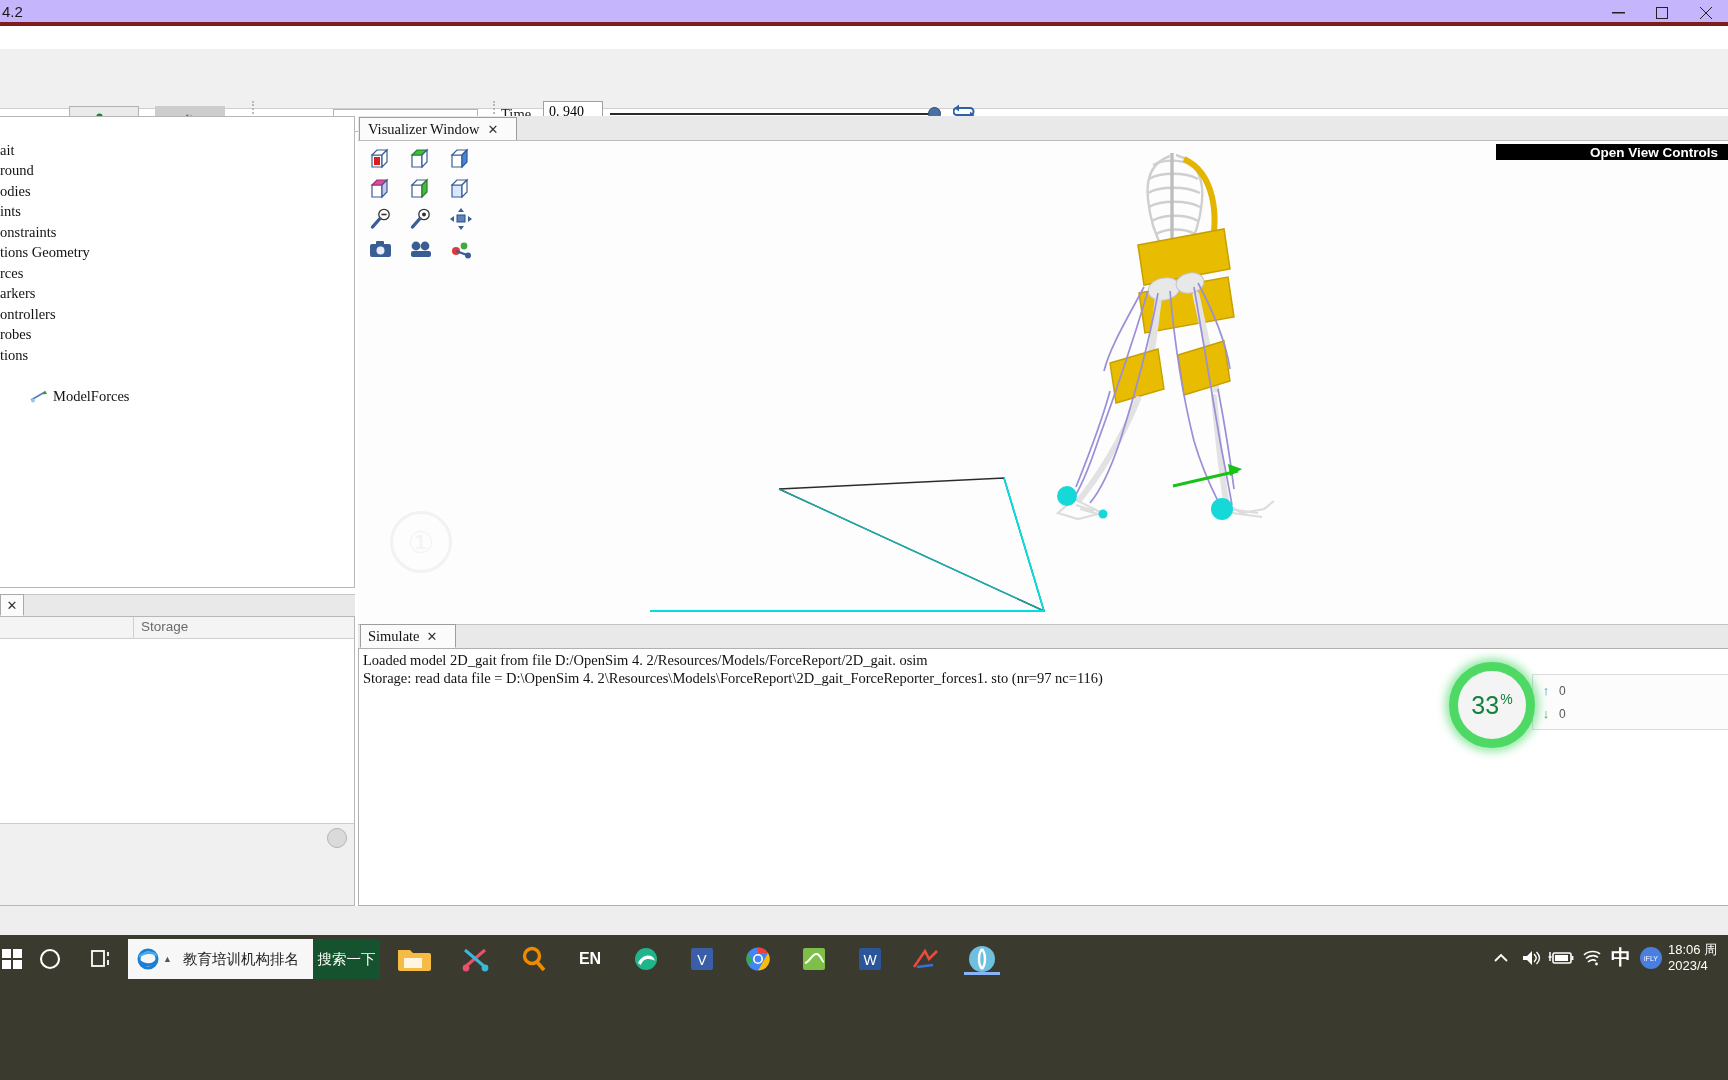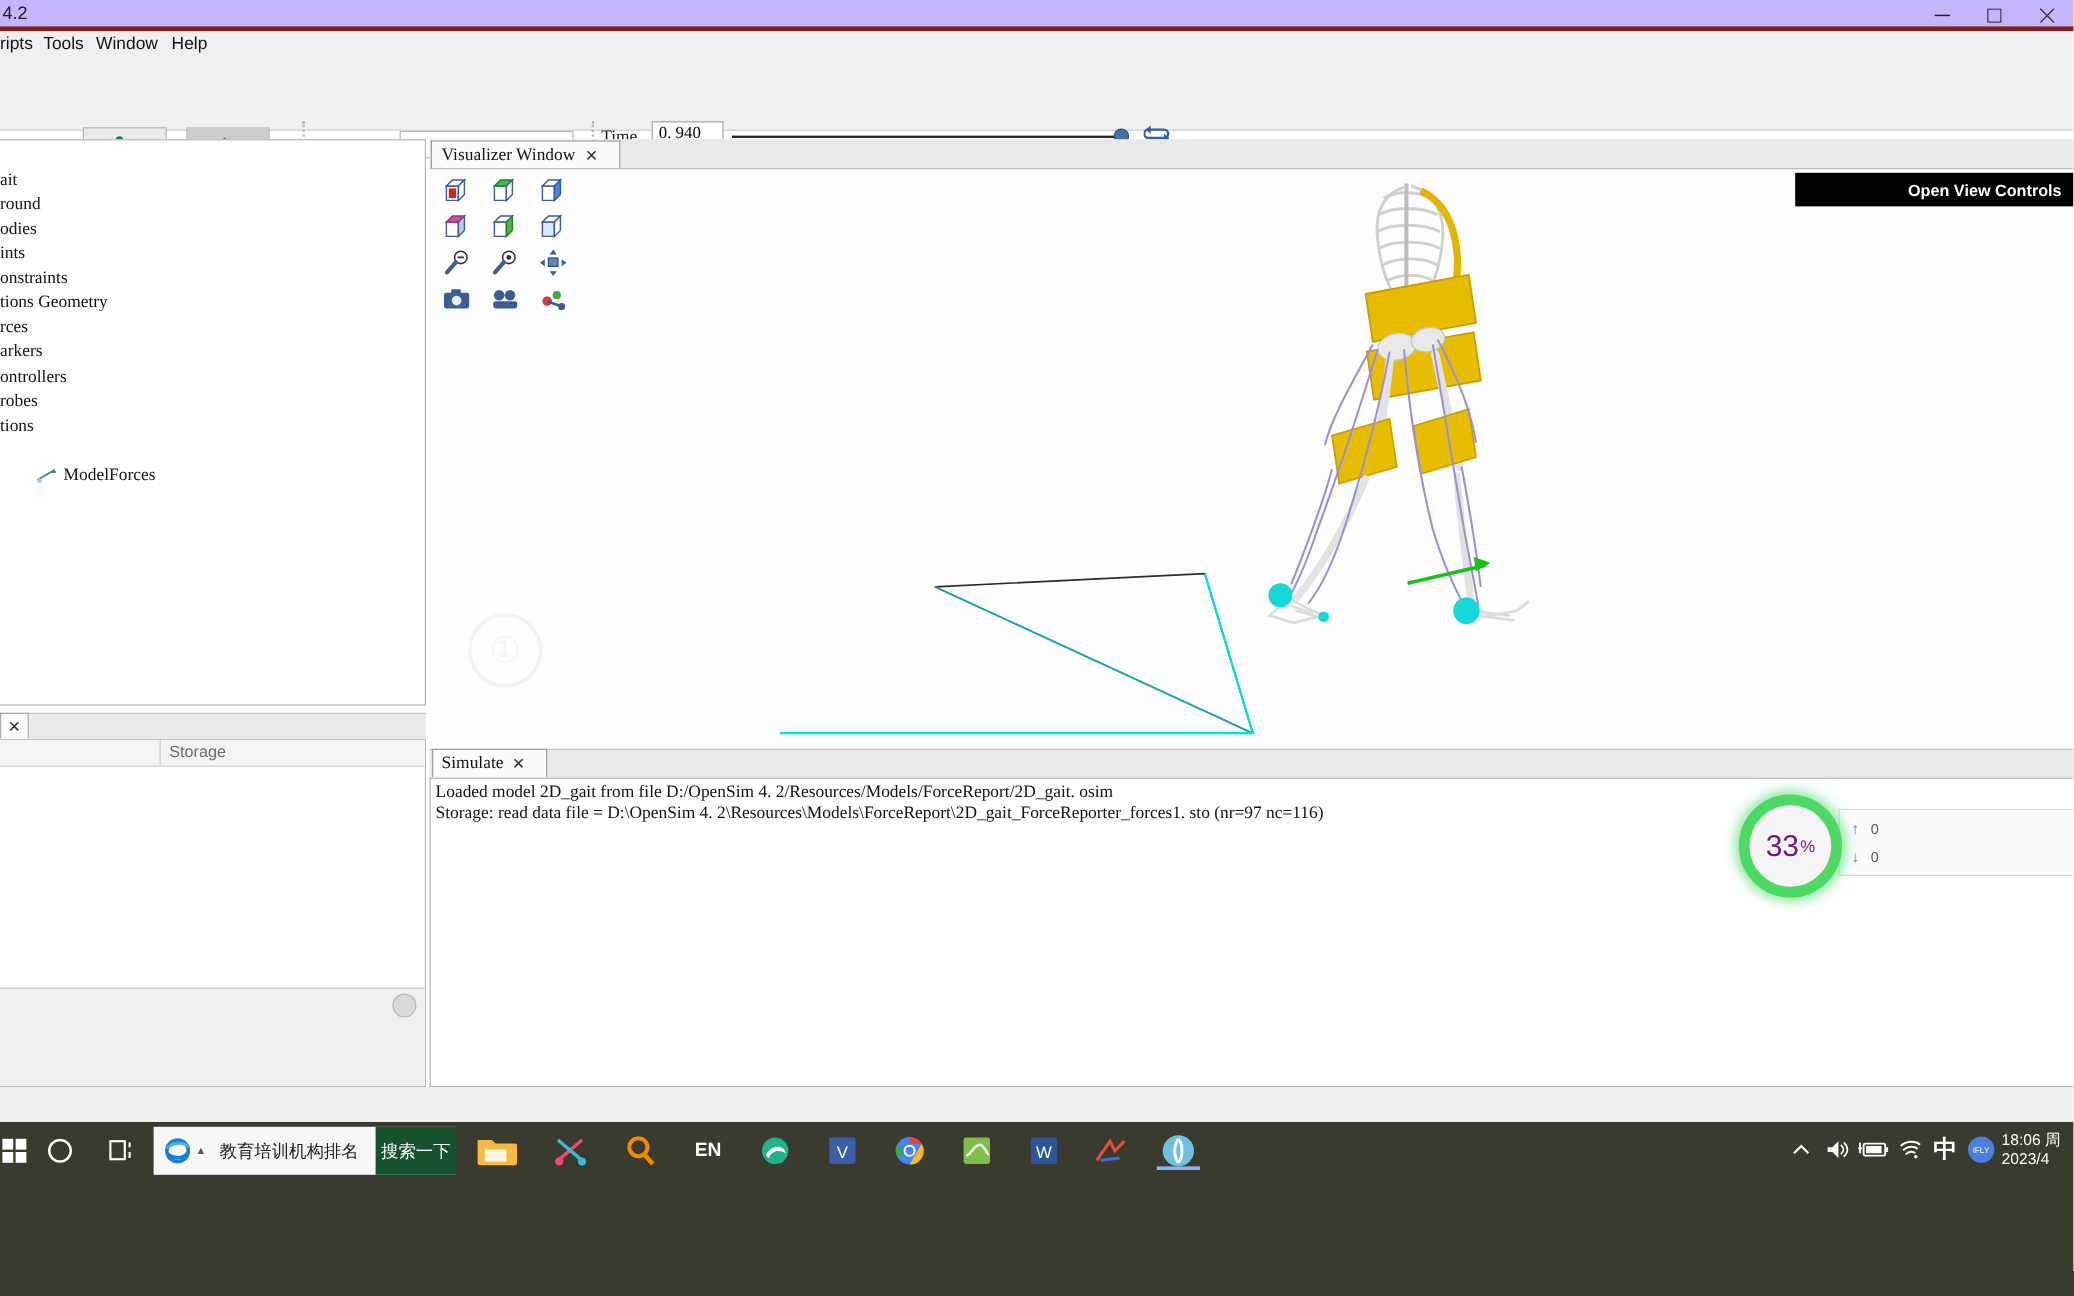--- a/index.html
+++ b/index.html
@@ -235,21 +235,21 @@
     background: #fdfdfd; border-top: 1px solid #bbb;
     overflow: hidden;
   }
   .viz-toolbar {
     position: absolute; left: 6px; top: 4px; width: 104px;
     display: grid; grid-template-columns: 40px 40px 40px;
     grid-auto-rows: 30px; gap: 0px;
   }
   .vicon { width: 34px; height: 28px; display:flex; align-items:center; justify-content:center; }
   .view-controls {
-    position: absolute; right: 0px; top: 3px; width: 232px; height: 28px;
+    position: absolute; right: 0px; top: 3px; width: 232px; height: 16px;
     background: #000; color: #fff;
     font-size: 13.5px; display: flex; align-items: center;
     justify-content: flex-end; padding-right: 10px; font-weight: bold;
   }
   .watermark-circle {
     position: absolute; left: 32px; top: 370px; width: 62px; height: 62px;
     border-radius: 50%; border: 3px solid #f2f2f2;
     display:flex; align-items:center; justify-content:center;
     color:#f4f4f4; font-size: 30px;
   }
@@ -280,22 +280,22 @@
   }
   .dl-ring {
     position: absolute; left: 0; top: 0; width: 86px; height: 86px;
     border-radius: 50%;
     background: #f4f4f4;
     box-shadow: 0 0 9px 4px rgba(70,215,100,0.55);
     border: 9px solid #4ed964;
     display: flex; align-items: center; justify-content: center;
   }
   .dl-pct {
-    font-family: "Liberation Sans", sans-serif; font-size: 25px; color: #701a75;
-    display: flex; align-items: center;
+    font-family: "Liberation Sans", sans-serif; font-size: 25px; color: #15803d;
+    display: flex; align-items: flex-start;
   }
   .dl-pct .unit { font-size: 14px; margin-left: 1px; }
   .dl-side {
     position: absolute; left: 1532px; top: 674px; width: 196px; height: 56px;
     background: #fcfcfc; border: 1px solid #dcdcdc; border-right: none;
     display: flex;
   }
   .dl-arrows {
     width: 26px; display: flex; flex-direction: column;
     align-items: center; justify-content: space-around; padding: 4px 0;
@@ -368,26 +368,20 @@
       <div class="win-btn">
         <svg width="12" height="12">
             <line x1="0" y1="0" x2="12" y2="12" stroke="#222"></line>
             <line x1="12" y1="0" x2="0" y2="12" stroke="#222"></line>
           </svg>
       </div>
     </div>
   </div>
 
 
-  <div class="menubar">
-    <div class="menu-item" style="left:0px">ripts</div>
-    <div class="menu-item" style="left:36px">Tools</div>
-    <div class="menu-item" style="left:80px">Window</div>
-    <div class="menu-item" style="left:143px">Help</div>
-  </div>
 
   <div class="toolbar">
     <div class="tb-label" style="left:0px; top:68px;">Simulate</div>
 
     <div class="btn-run">
       <svg width="22" height="24" viewBox="0 0 22 24">
         <g fill="#0c8a34">
           <circle cx="13.5" cy="3.6" r="3.1"></circle>
           <path d="M10.5 7.5 L15.5 8.8 L18.5 13.5 L16.2 14.9 L13.4 11.2 L12.4 15.5 L16.2 19.4 L14.1 21.8 L9.0 17.0 L9.6 11.0 Z"></path>
           <path d="M9.3 11.6 L4.2 14.6 L2.6 12.6 L8.0 8.4 Z"></path>

